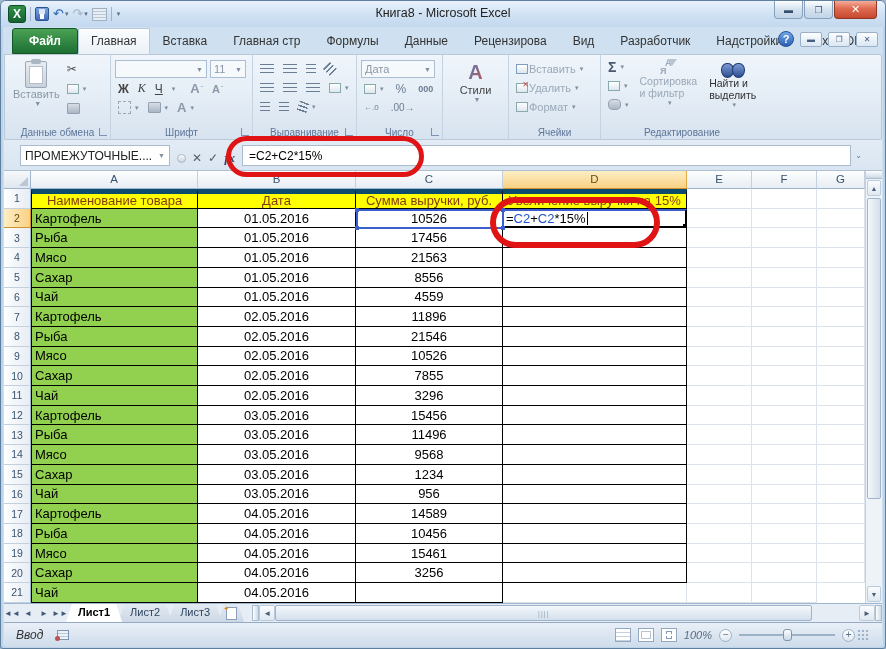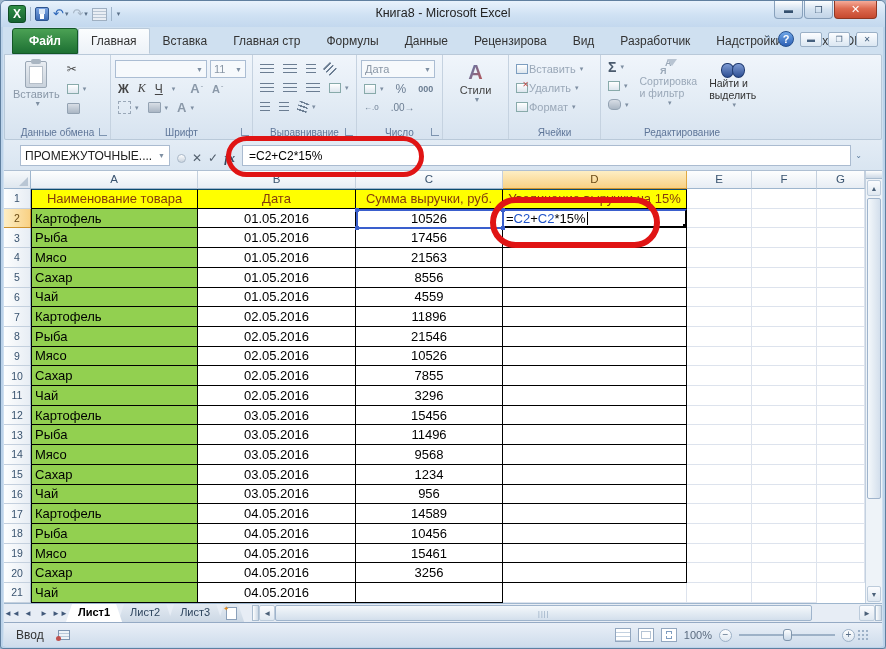--- a/index.html
+++ b/index.html
@@ -87,21 +87,21 @@
   .corner:after{content:"";position:absolute;right:2px;bottom:2px;border-left:9px solid transparent;border-bottom:9px solid #b9c6d4;}
   .colhdr{background:linear-gradient(#fdfefe,#e7edf4);border-right:1px solid #c4d0de;border-bottom:1px solid #9eb6ce;
           font-size:11.5px;color:#39536f;text-align:center;line-height:17px;}
   .colhdr.sel{background:linear-gradient(#fdeec4,#f9d184);border-right:1px solid #e0a943;border-bottom:1px solid #cf9430;color:#6b4c16;}
   .rowhdr{background:linear-gradient(90deg,#fdfefe,#e7edf4);border-right:1px solid #9eb6ce;border-bottom:1px solid #c4d0de;
           font-size:10.5px;color:#39536f;display:flex;align-items:center;justify-content:center;}
   .rowhdr.sel{background:linear-gradient(90deg,#fdeec4,#f9d184);border-bottom:1px solid #cf9430;border-right:1px solid #cf9430;color:#6b4c16;}
   .c{font-size:13px;color:#000;display:flex;align-items:center;padding:0 3px;overflow:hidden;white-space:nowrap;}
   .tbc{border-right:1px solid #000;border-bottom:1px solid #000;}
   .colA{border-left:1px solid #000;}
-  .hdr1{border-top:1px solid #0c4a6e;background:#ffff00;color:#843c0c;justify-content:center;}
+  .hdr1{border-top:5px solid #0c4a6e;background:#ffff00;color:#843c0c;justify-content:center;}
   .namec{background:#92d050;}
   .datec,.sumc{justify-content:center;}
   .empty{border-right:1px solid #dde3ed;border-bottom:1px solid #dde3ed;}
   .actcell{position:relative;border-top:2px solid #3a5fcd;border-right:2px solid #000;border-bottom:2px solid #000;padding-left:3px;}
   .actcell:after{content:"";position:absolute;right:-4px;bottom:-4px;width:5px;height:5px;background:#000;border:1px solid #fff;}
   .caret{width:1px;height:13px;background:#000;margin-left:1px;}
   .refbox{position:absolute;left:352px;top:38px;width:148px;height:20px;border:2px solid #3a5fcd;pointer-events:none;}
   .refbox i{position:absolute;width:4px;height:4px;background:#3a5fcd;}
   .refbox .h1{left:-3px;top:-3px;}.refbox .h2{right:-3px;top:-3px;}.refbox .h3{left:-3px;bottom:-3px;}.refbox .h4{right:-3px;bottom:-3px;}
   
@@ -123,21 +123,21 @@
   .newsheet:after{content:"✦";position:absolute;left:5px;top:1px;font-size:7px;color:#e08a1e;}
   .hscroll{flex:1;display:flex;align-items:stretch;margin-left:8px;}
   .hsplit{width:7px;background:linear-gradient(90deg,#fdfefe,#cdd9e6);border:1px solid #a9bccf;margin:1px 0;}
   .hbtn{width:16px;display:flex;align-items:center;justify-content:center;font-size:8px;color:#4a6078;background:linear-gradient(#fbfcfe,#dfe8f1);
         border:1px solid #bccbdb;border-radius:2px;margin:1px 0;}
   .htrack{flex:1;position:relative;margin:1px 0;}
   .hthumb{position:absolute;left:0;top:0;bottom:0;width:92%;background:linear-gradient(#f4f8fb,#d3dfec);border:1px solid #9fb4cc;border-radius:2px;
           display:flex;align-items:center;justify-content:center;font-size:7px;color:#8fa5bc;letter-spacing:1px;}
   
   .statusbar{position:absolute;top:621px;left:3px;right:3px;height:25px;background:linear-gradient(#e9eff7,#cedceb);
-             border-top:1px solid #95aac4;display:flex;align-items:center;border-radius:0 0 2px 2px;}
+             border-top:1px solid #95aac4;display:flex;align-items:center;border-radius:0 0 2px 2px;font-style:italic;}
   .smode{font-size:12px;color:#333;margin:0 10px 0 12px;}
   .macrobtn{width:20px;height:16px;display:flex;align-items:center;justify-content:center;border:1px solid transparent;}
   .macroico{width:12px;height:10px;border:1px solid #7d94b0;background:repeating-linear-gradient(#eef3f8 0 2px,#b9c9da 2px 3px);position:relative;}
   .macroico:before{content:"";position:absolute;left:-3px;bottom:-2px;width:5px;height:5px;border-radius:50%;background:#c0504d;}
   .sright{margin-left:auto;display:flex;align-items:center;gap:7px;padding-right:14px;}
   .vico{width:16px;height:14px;border:1px solid #93a7bf;background:#fff;position:relative;}
   .vico.v1{background:repeating-linear-gradient(#fff 0 3px,#c3d1e0 3px 4px);}
   .vico.v2:before{content:"";position:absolute;inset:2px;border:1px solid #b5c4d5;}
   .vico.v3:before{content:"";position:absolute;inset:2px 4px;border:1px dashed #7f9dc0;}
   .zoomtxt{font-size:11px;color:#5a6b7f;}

